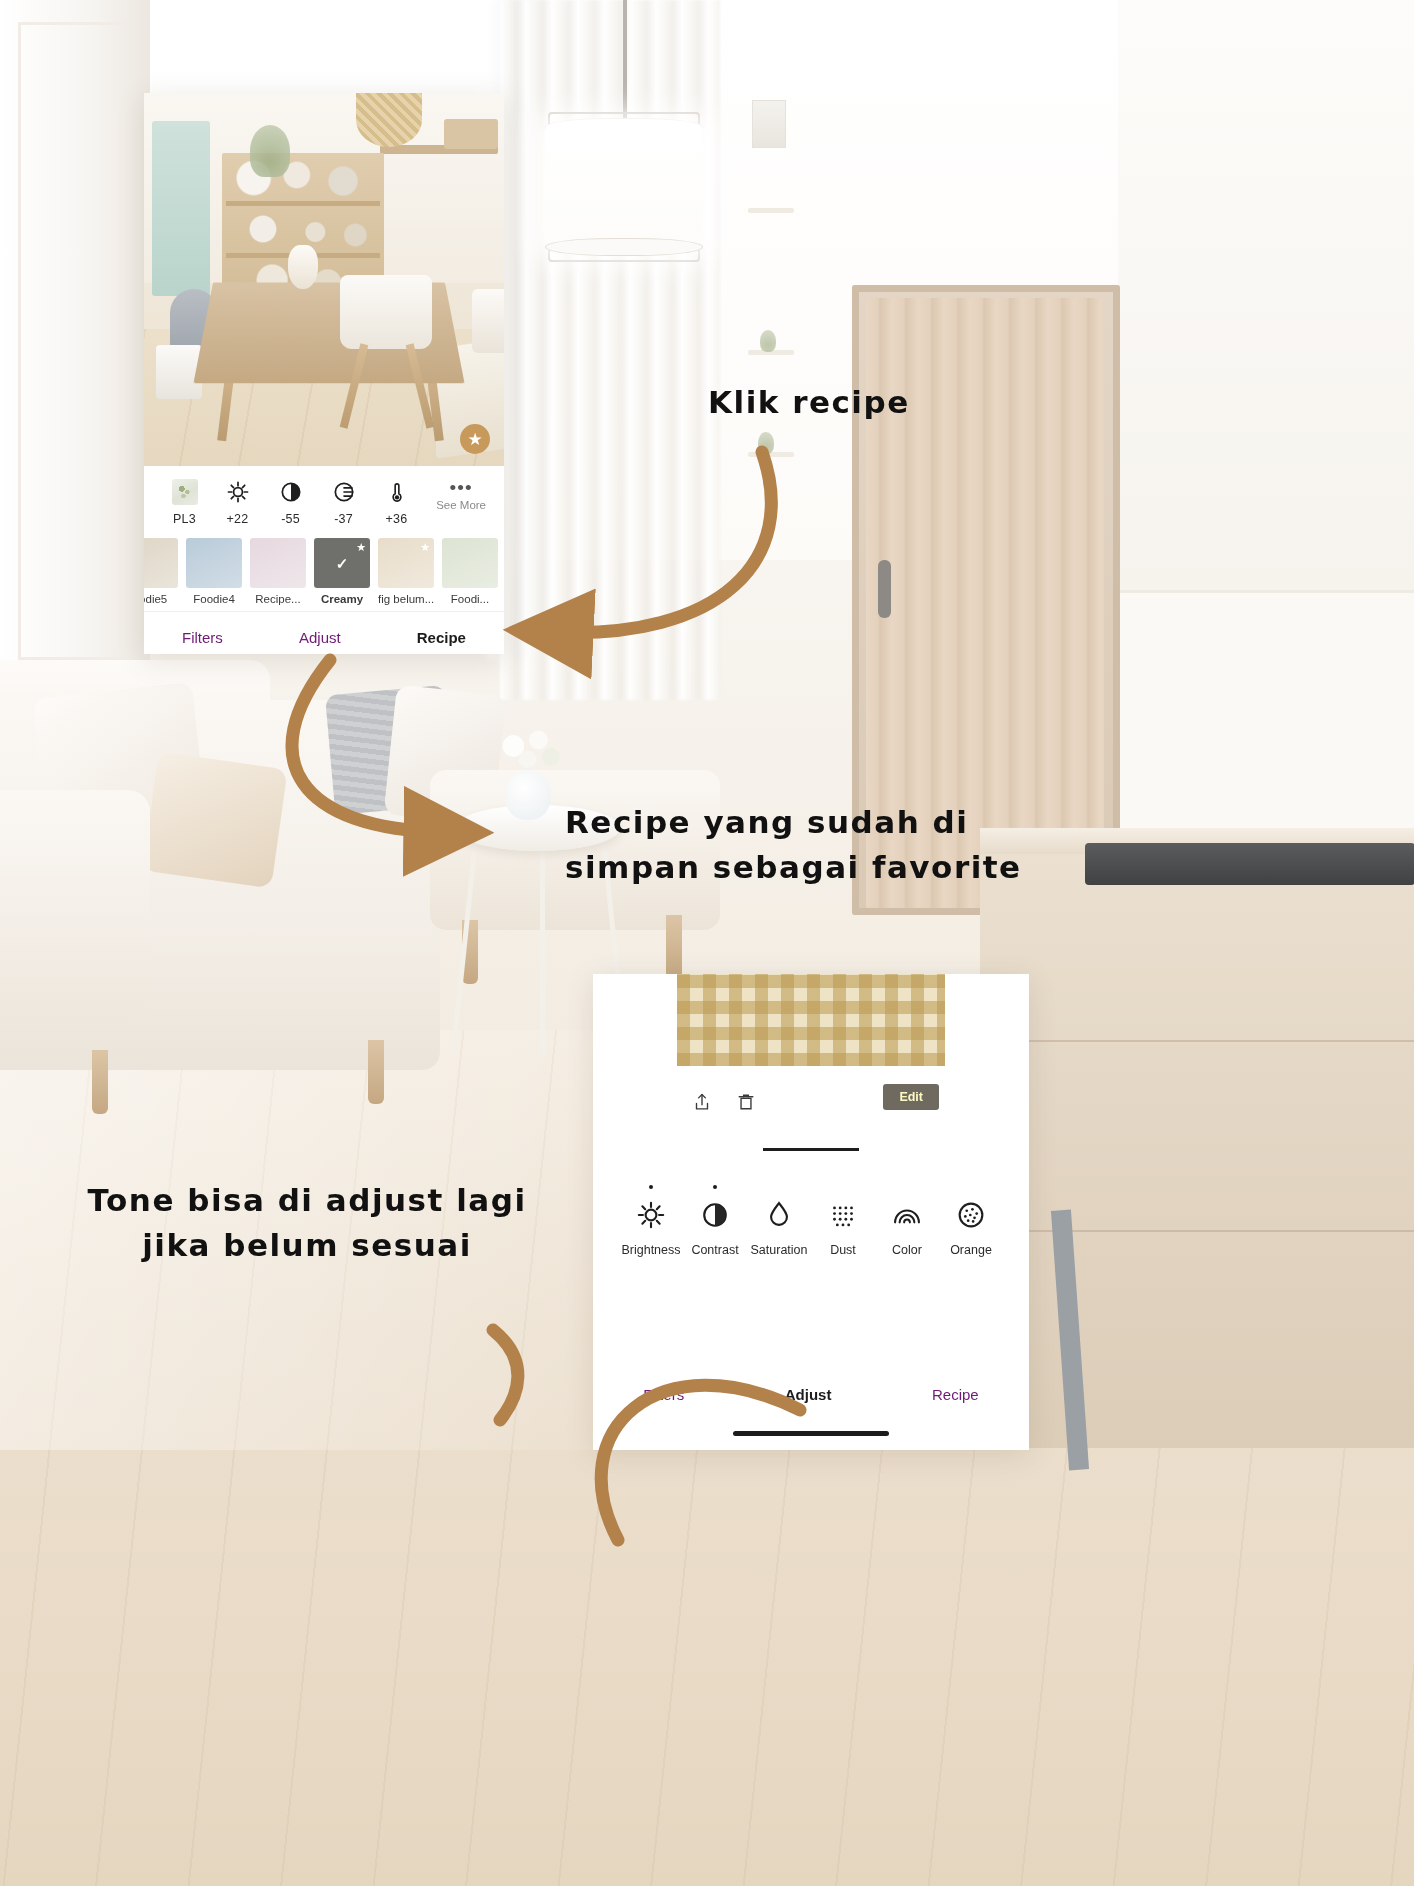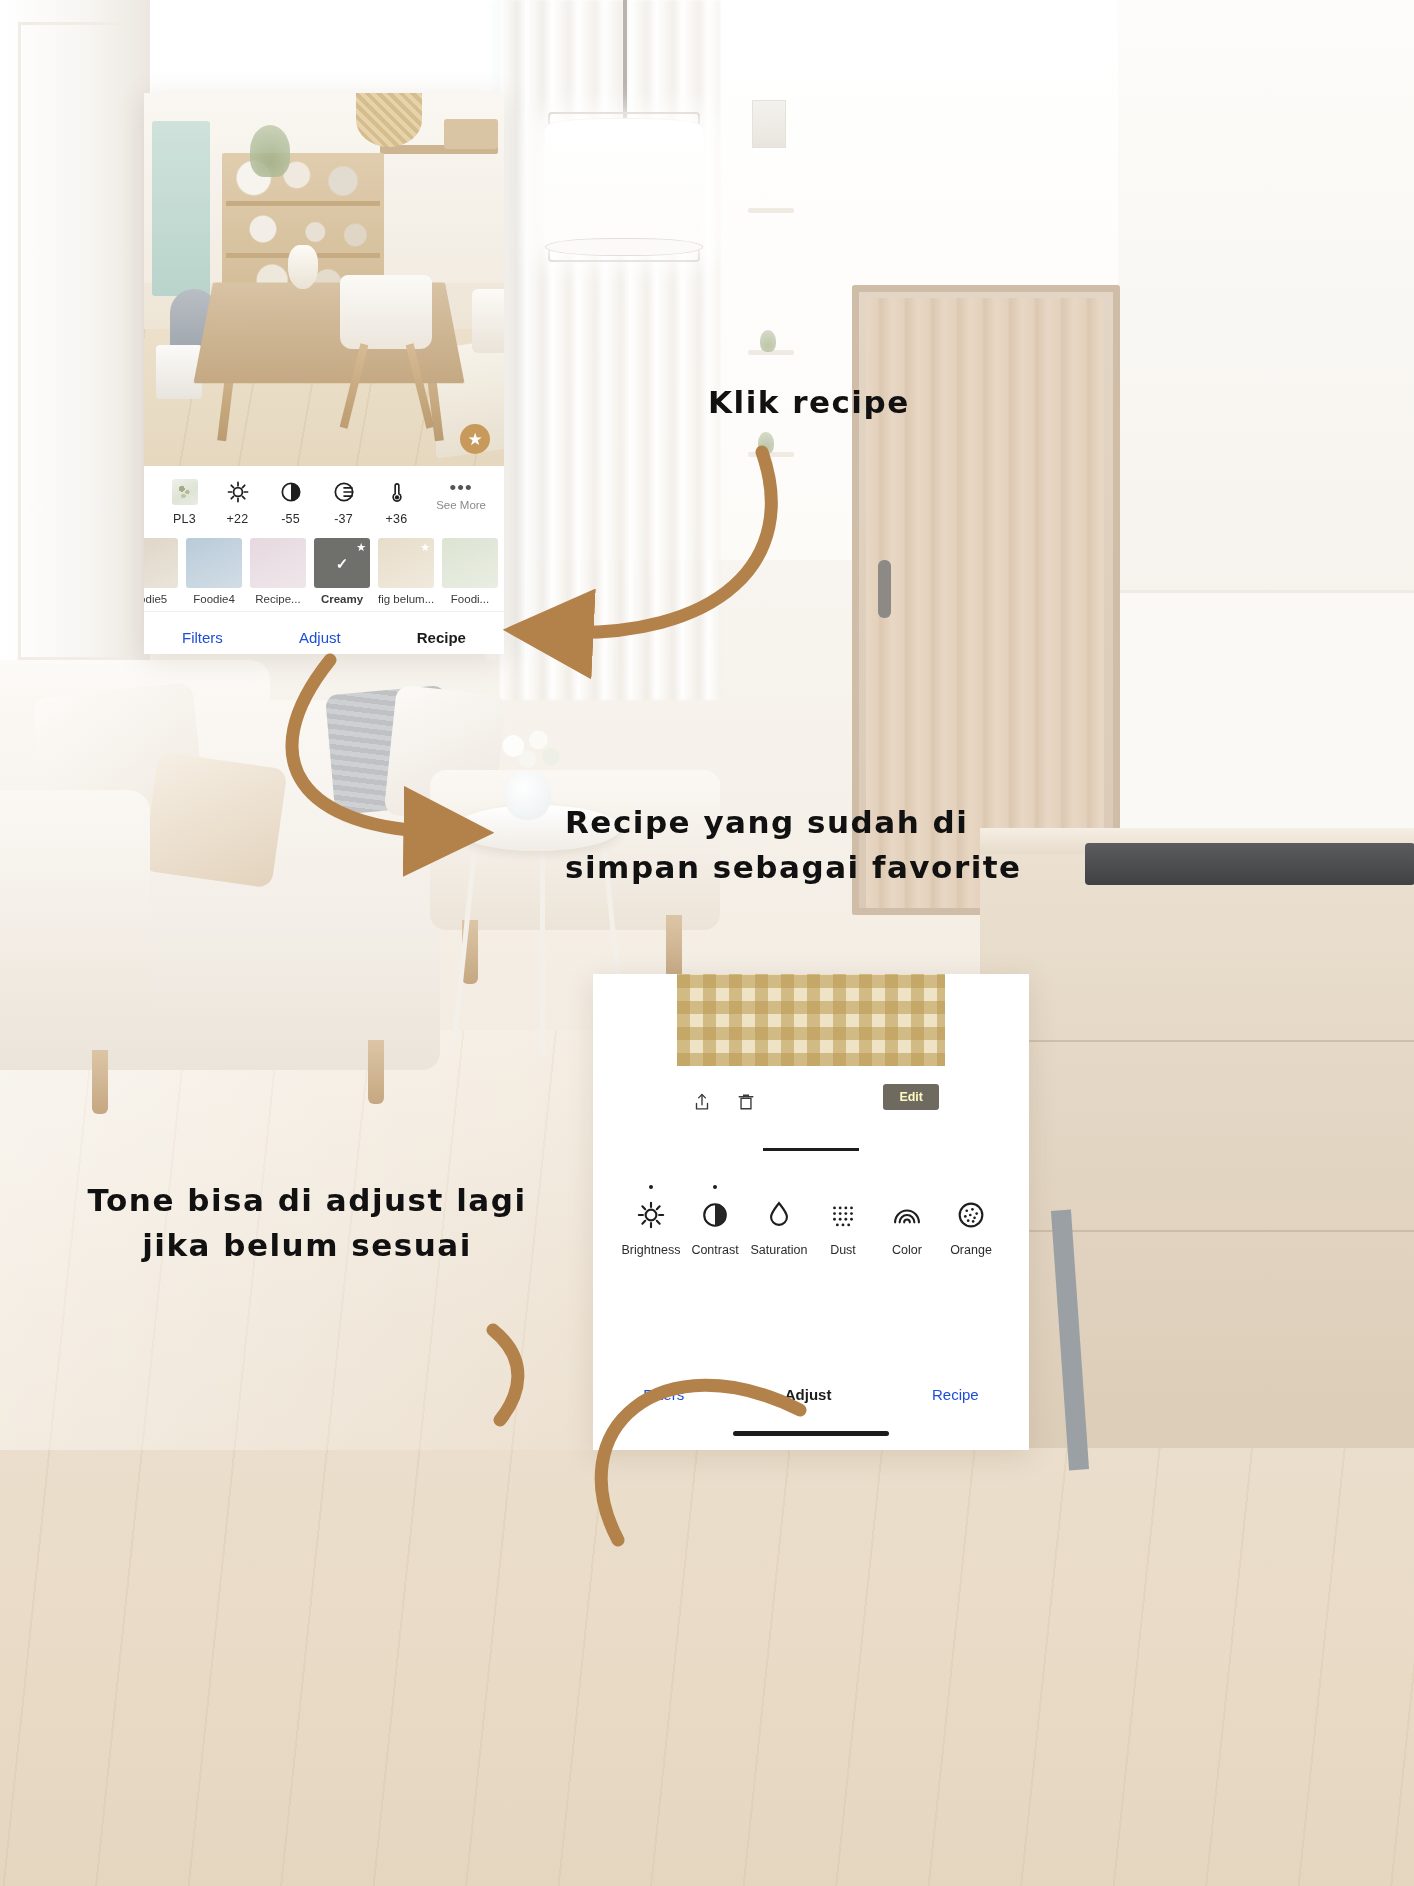--- a/index.html
+++ b/index.html
@@ -365,21 +365,21 @@
   .flabel {
     font-size: 11.5px; color: #3a3a3a; margin-top: 5px;
     white-space: nowrap; overflow: hidden;
   }
 
   
   .tabbar {
     display: flex; align-items: center; justify-content: space-around;
     height: 52px; border-top: 1px solid #f0eeea; background: #fff;
   }
-  .tab { font-size: 15px; color: #1d4ed8; }
+  .tab { font-size: 15px; color: #701a75; }
   .tab.active { color: #1c1c1c; font-weight: 700; }
 
   
   #card-adjust { left: 593px; top: 974px; width: 436px; height: 476px; }
   .gingham {
     position: relative; margin: 0 auto; width: 268px; height: 92px;
     background:
       repeating-linear-gradient(90deg, rgba(186,153,79,0.55) 0 13px, rgba(255,255,255,0) 13px 26px),
       repeating-linear-gradient(0deg, rgba(186,153,79,0.55) 0 13px, rgba(255,255,255,0) 13px 26px),
       #efe3c6;

